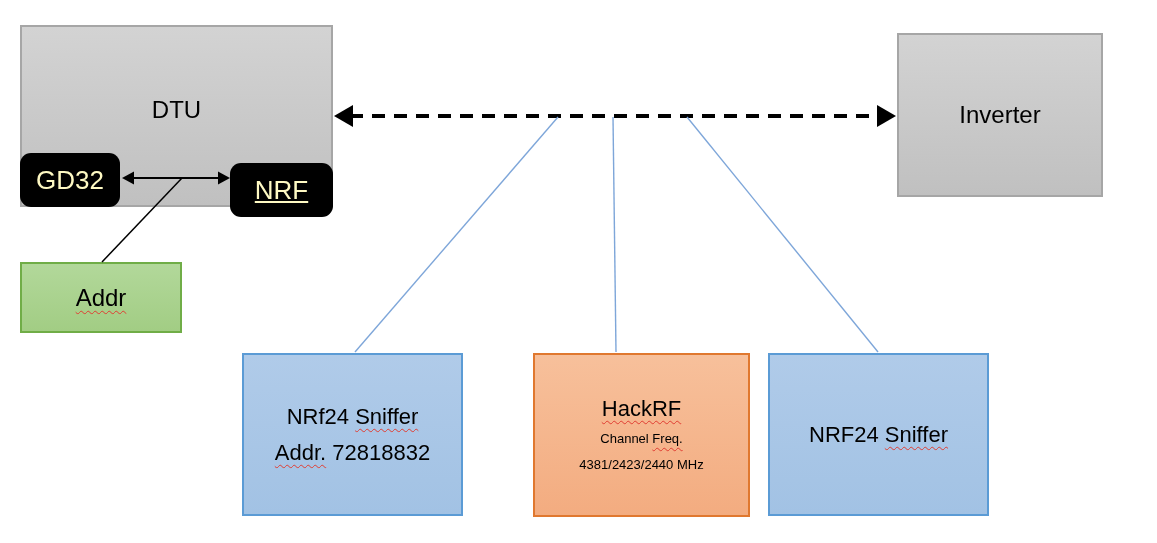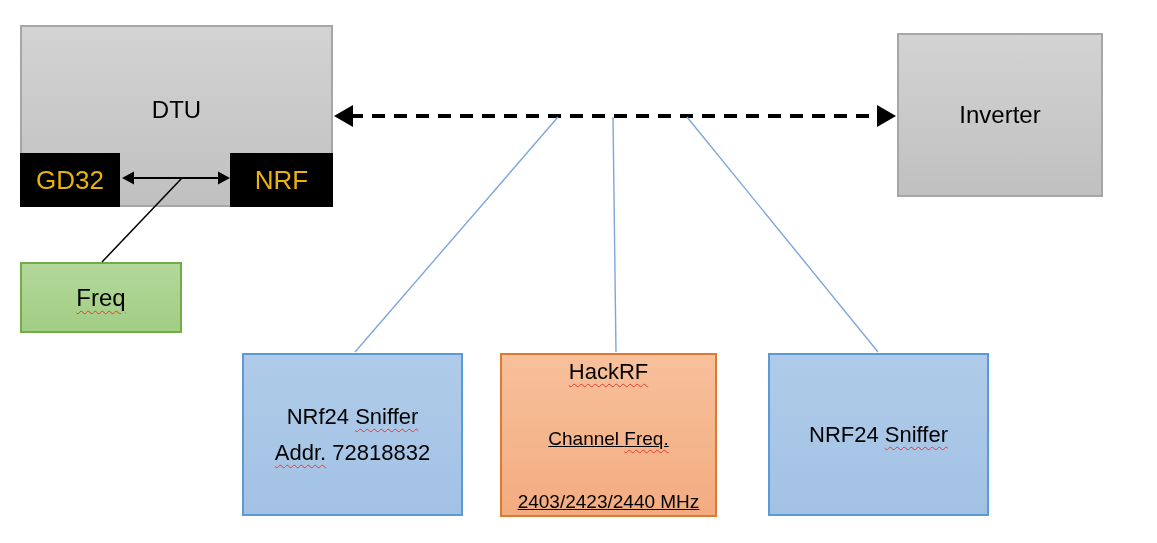--- a/index.html
+++ b/index.html
@@ -26,49 +26,49 @@
     text-align: center;
   }
   .gray-box {
     background: linear-gradient(180deg, #d3d3d3 0%, #c0c0c0 100%);
     border: 2px solid #a6a6a6;
   }
   .dtu-box    { left: 20px;  top: 25px;  width: 313px; height: 182px; padding-bottom: 12px; }
   .inverter-box { left: 897px; top: 33px; width: 206px; height: 164px; }
   .black-box {
     background: #000000;
-    color: #eab308;
+    color: #fef9c3;
     font-size: 26px;
     z-index: 3;
+    border-radius: 11px;
   }
   .gd32-box { left: 20px;  top: 153px; width: 100px; height: 54px; }
-  .nrf-box  { left: 230px; top: 153px; width: 103px; height: 54px; }
+  .nrf-box  { left: 230px; top: 163px; width: 103px; height: 54px; text-decoration: underline; }
   .green-box {
     left: 20px; top: 262px; width: 162px; height: 71px;
     background: linear-gradient(180deg, #b2d89a 0%, #a2cd84 100%);
     border: 2px solid #70ad47;
     font-size: 24px;
   }
   .blue-box {
     background: linear-gradient(180deg, #b0cbe9 0%, #a2c2e4 100%);
     border: 2px solid #5b9bd5;
     font-size: 22px;
     line-height: 36px;
   }
   .sniffer-left  { left: 242px; top: 353px; width: 221px; height: 163px; }
   .sniffer-right { left: 768px; top: 353px; width: 221px; height: 163px; }
   .orange-box {
-    left: 500px; top: 353px; width: 217px; height: 164px;
+    left: 533px; top: 353px; width: 217px; height: 164px;
     background: linear-gradient(180deg, #f7c09b 0%, #f3ac80 100%);
     border: 2px solid #e0782f;
-    justify-content: space-between;
   }
   .title-lg { font-size: 24px; line-height: 34px; }
   .hackrf-title { font-size: 22px; line-height: 34px; }
-  .hackrf-sub   { font-size: 19px; line-height: 26px; text-decoration: underline; }
+  .hackrf-sub   { font-size: 13px; line-height: 26px; }
   .sq {
     text-decoration-line: underline;
     text-decoration-style: wavy;
     text-decoration-color: #e03c31;
     text-decoration-thickness: 1px;
     text-underline-offset: 4px;
   }
   svg.connectors {
     position: absolute;
     left: 0; top: 0;
@@ -89,21 +89,21 @@
 
   <div class="box black-box gd32-box">
     <span>GD32</span>
   </div>
 
   <div class="box black-box nrf-box">
     <span>NRF</span>
   </div>
 
   <div class="box green-box">
-    <span class="sq">Freq</span>
+    <span class="sq">Addr</span>
   </div>
 
   <div class="box gray-box inverter-box">
     <div class="title-lg">Inverter</div>
   </div>
 
   <div class="box blue-box sniffer-left">
     <div>
       <span>NRf24</span>
       <span class="sq">Sniffer</span>
@@ -115,21 +115,21 @@
   </div>
 
   <div class="box orange-box">
     <div class="hackrf-title">
       <span class="sq">HackRF</span>
     </div>
     <div class="hackrf-sub">
       <span>Channel</span>
       <span class="sq">Freq.</span>
     </div>
-    <div class="hackrf-sub">2403/2423/2440 MHz</div>
+    <div class="hackrf-sub">4381/2423/2440 MHz</div>
   </div>
 
   <div class="box blue-box sniffer-right">
     <div>
       <span>NRF24</span>
       <span class="sq">Sniffer</span>
     </div>
   </div>
 
   <svg class="connectors" viewBox="0 0 1157 543" xmlns="http://www.w3.org/2000/svg">

